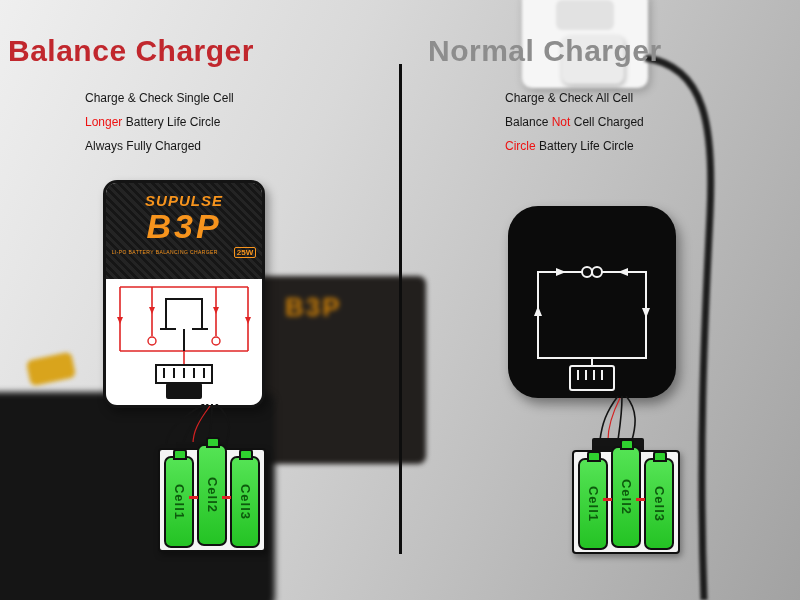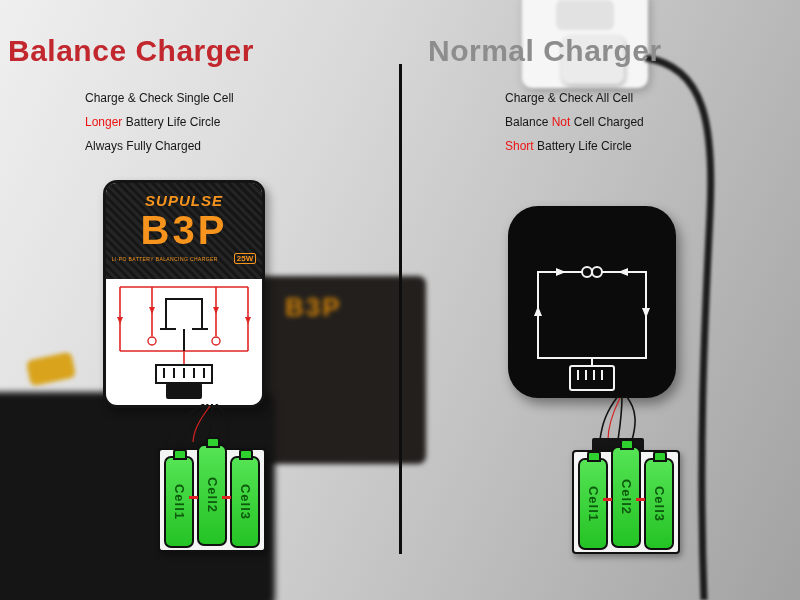--- a/index.html
+++ b/index.html
@@ -34,21 +34,21 @@
   .copy{position:absolute;top:86px;width:300px;z-index:2;font-size:12px;line-height:24px;color:#161616;}
   .left-copy{left:85px;}
   .right-copy{left:505px;}
   .red{color:#ee1212;}
   
   .charger-card{position:absolute;left:103px;top:180px;width:156px;height:222px;background:#fff;
     border:3px solid #141414;border-radius:14px;z-index:2;box-shadow:4px 5px 10px rgba(0,0,0,.35);}
   .card-top{height:96px;background:repeating-linear-gradient(45deg,#242424 0 3px,#161616 3px 6px);
     border-radius:10px 10px 0 0;display:flex;flex-direction:column;align-items:center;}
   .brand{margin-top:9px;font-size:15px;font-weight:800;font-style:italic;color:#f7941d;letter-spacing:1px;}
-  .model{font-size:40px;font-weight:800;color:#f7941d;line-height:1.05;letter-spacing:3px;}
+  .model{font-size:34px;font-weight:800;font-style:italic;color:#f7941d;line-height:1.05;letter-spacing:3px;}
   .strip{margin-top:2px;display:flex;align-items:center;gap:16px;}
   .subtitle{font-size:5px;color:#f7941d;letter-spacing:.4px;}
   .power{font-size:8px;font-weight:700;color:#f7941d;border:1px solid #f7941d;padding:0 2px;border-radius:2px;}
   .circuit-left{display:block;}
   
   .wires{position:absolute;z-index:2;}
   .wires-left{left:138px;top:404px;}
   .wires-right{left:556px;top:396px;}
   
   .normal-box{position:absolute;left:508px;top:206px;width:168px;height:192px;background:#0b0b0b;
@@ -174,21 +174,21 @@
     </div>
     <div class="link link-1"></div>
     <div class="link link-2"></div>
   </div>
 
   <h1 class="title right-title">Normal Charger</h1>
 
   <div class="copy right-copy">
     <div>Charge &amp; Check All Cell</div>
     <div><span>Balance </span><span class="red">Not</span><span> Cell Charged</span></div>
-    <div><span class="red">Short</span><span> Battery Life Circle</span></div>
+    <div><span class="red">Circle</span><span> Battery Life Circle</span></div>
   </div>
 
   <div class="normal-box">
     <svg width="168" height="192" viewBox="0 0 168 192">
       <g fill="none" stroke="#f4f4f4" stroke-width="2">
         <path d="M74,66 H30 V152 H138 V66 H94"></path>
         <circle cx="79" cy="66" r="5"></circle>
         <circle cx="89" cy="66" r="5"></circle>
         <path d="M84,152 V160"></path>
         <rect x="62" y="160" width="44" height="24" rx="2"></rect>

